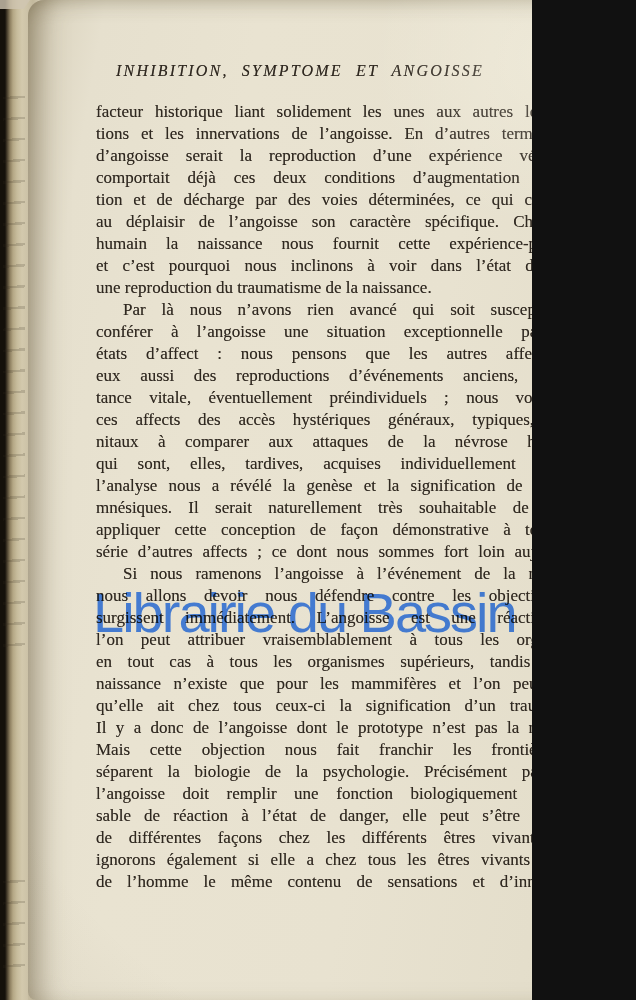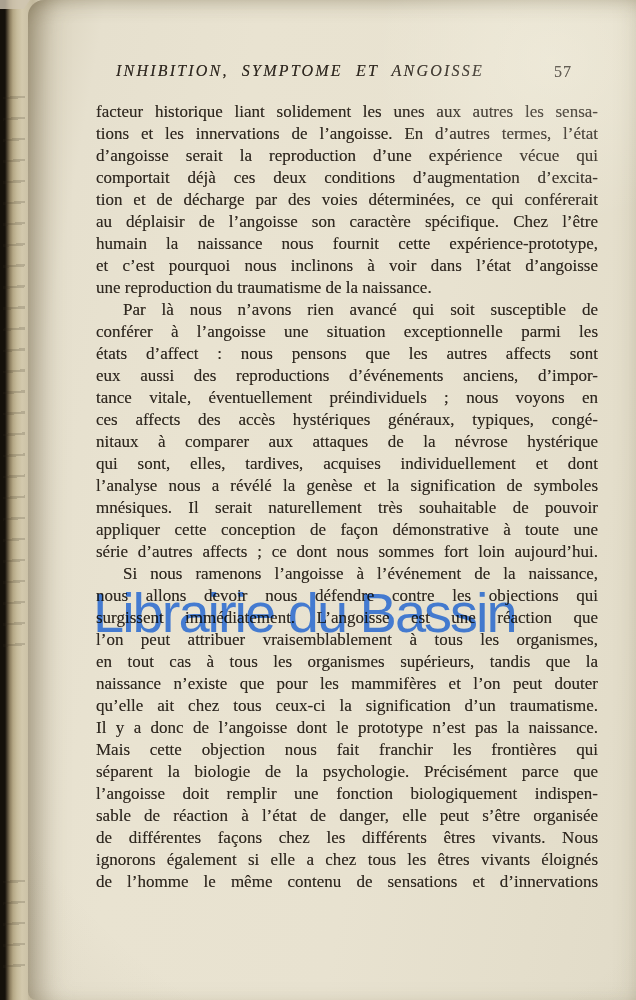--- a/index.html
+++ b/index.html
@@ -1,18 +1,18 @@
 <!DOCTYPE html>
 <html><head>
 <meta charset="utf-8">
 <style>
   html,body{margin:0;padding:0;background:#111;}
   .photo{
     position:relative;
-    width:636px;height:1000px;
+    width:532px;height:1000px;
     overflow:hidden;
     background:#ffffff;
     font-family:"Liberation Serif","DejaVu Serif",serif;
   }
   
   .edge-stack{
     position:absolute;left:0;top:0;width:44px;height:1000px;
     background:linear-gradient(90deg,
       #14100a 0px,#14100a 5px,
       #463c2b 7px,#8d7f60 10px,

